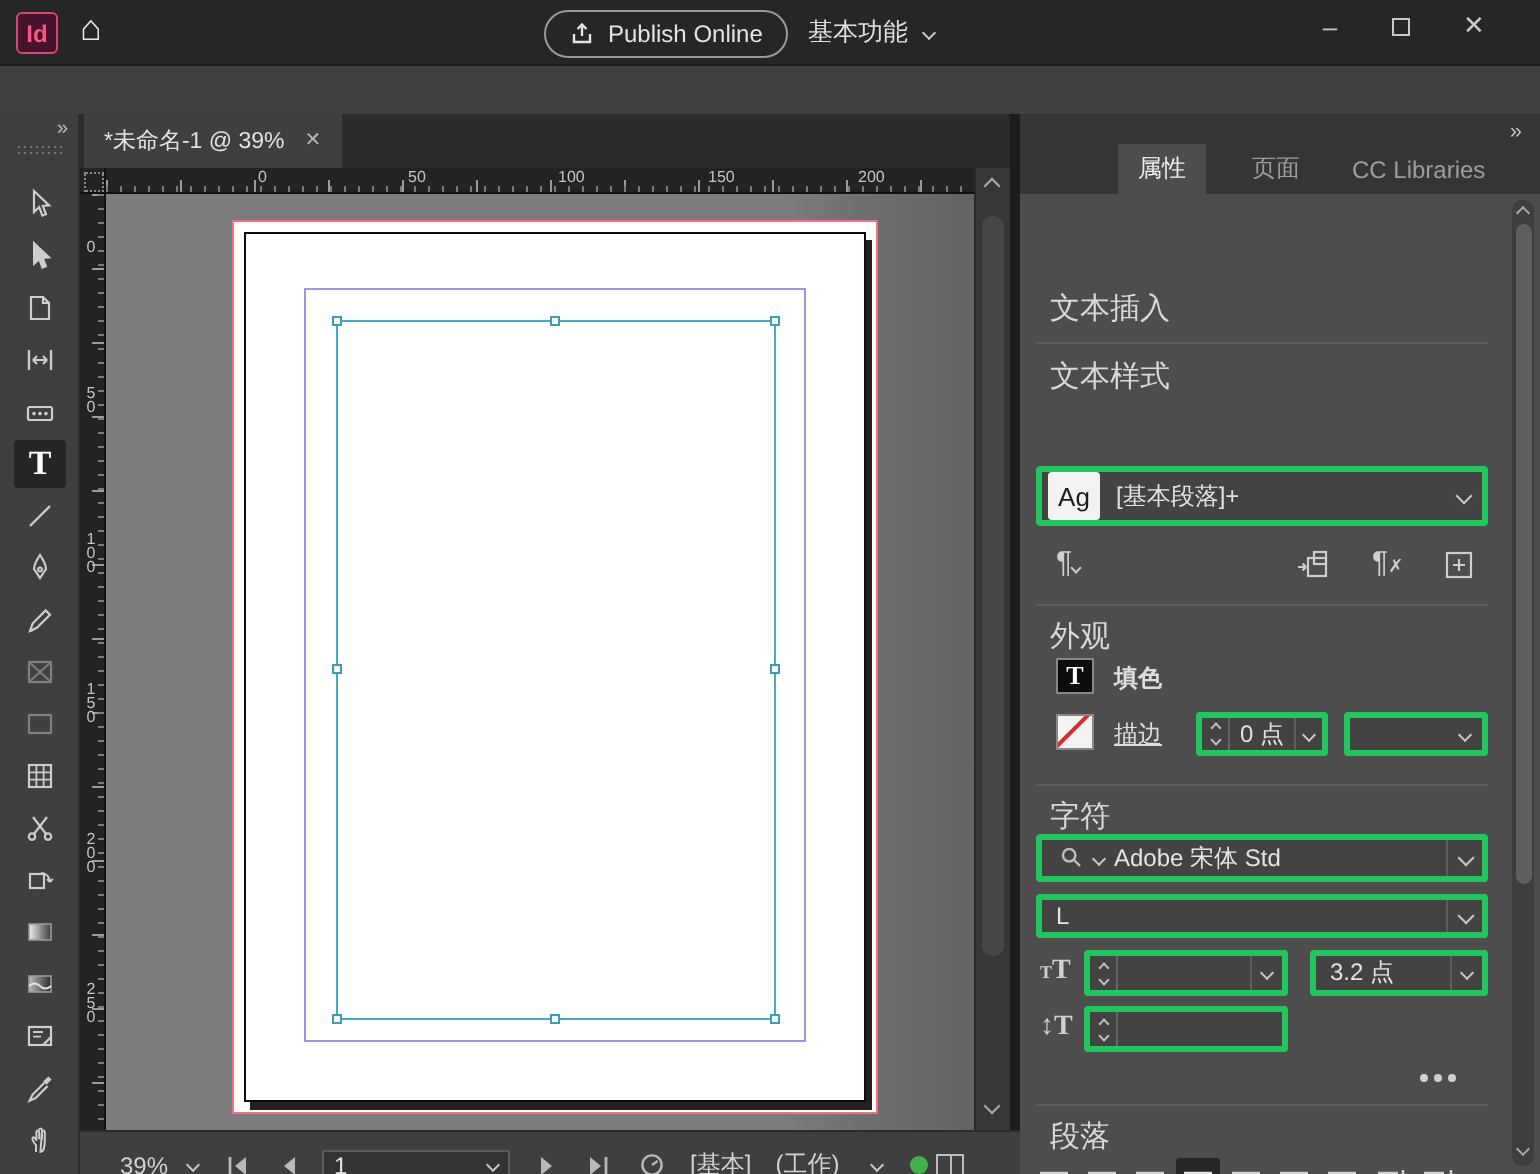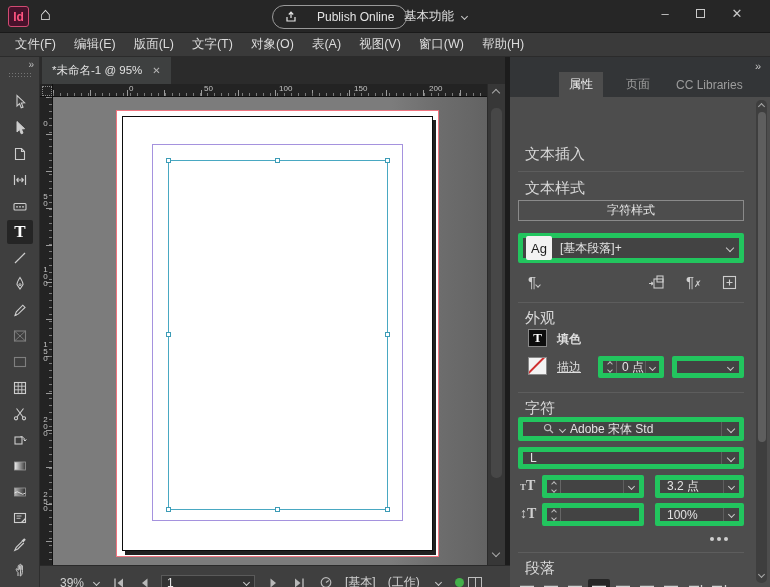--- a/index.html
+++ b/index.html
@@ -16,21 +16,21 @@
   .spin{display:inline-flex;flex-direction:column;justify-content:center;gap:2px;width:14px;align-items:center;border-right:1px solid #666;height:100%;}
   .spin .chev{width:4px;height:4px;border-color:#bbb;}
   .dots{position:relative;display:inline-block;width:4px;height:4px;border-radius:50%;background:#cfcfcf;box-shadow:7px 0 0 #cfcfcf,14px 0 0 #cfcfcf;}
   svg{display:block;}
   
   .titlebar{position:absolute;left:0;top:0;width:770px;height:33px;background:#262626;border-bottom:1px solid #1a1a1a;}
   .logo{position:absolute;left:8px;top:6px;width:21px;height:21px;background:#47122b;border:1px solid #d14a72;border-radius:3px;
         color:#ff5480;font-size:12px;font-weight:bold;display:flex;align-items:center;justify-content:center;}
   .home{position:absolute;left:40px;top:4px;font-size:18px;color:#e8e8e8;}
   .publish{position:absolute;left:272px;top:5px;height:24px;padding:0 12px;border:1px solid #9a9a9a;border-radius:13px;
-           display:flex;align-items:center;gap:20px;color:#e4e4e4;font-size:12px;background:transparent;}
+           display:flex;align-items:center;gap:7px;color:#e4e4e4;font-size:12px;background:transparent;}
   .workspace{position:absolute;left:404px;top:8px;display:flex;align-items:center;gap:8px;font-size:12.5px;color:#e0e0e0;}
   .tsearch{position:absolute;left:502px;top:6px;width:128px;height:21px;background:#333;border:1px solid #8c8c8c;
            display:flex;align-items:center;gap:4px;padding:0 5px;font-size:11.5px;color:#909090;}
   .winbtn{position:absolute;top:0;width:30px;height:26px;display:flex;align-items:center;justify-content:center;color:#c9c9c9;font-size:13px;}
   .winbtn .maxbox{width:9px;height:9px;border:1px solid #c9c9c9;}
   
   .menubar{position:absolute;left:0;top:33px;width:770px;height:24px;background:#3a3a3a;display:flex;align-items:center;padding-left:6px;border-bottom:1px solid #2b2b2b;}
   .menubar span{font-size:12.5px;color:#dcdcdc;padding:0 9px;}
   
   .toolcol{position:absolute;left:0;top:57px;width:40px;height:530px;background:#3f3f3f;border-right:1px solid #2e2e2e;}
@@ -84,21 +84,21 @@
   .panel .collapse{position:absolute;right:10px;top:3px;font-size:11px;color:#c2c2c2;letter-spacing:-1px;}
   .ptab{position:absolute;top:15px;height:25px;display:flex;align-items:center;justify-content:center;font-size:12px;color:#9d9d9d;padding:0 10px;margin-left:44px;}
   .ptab.active{background:#4d4d4d;color:#f0f0f0;}
   .pbody{position:absolute;left:0;top:40px;width:260px;height:490px;background:#4d4d4d;}
   .sep{position:absolute;left:8px;width:226px;height:1px;background:#5d5d5d;}
   .slabel{position:absolute;left:15px;font-size:15px;color:#d8d8d8;}
   .segctrl{position:absolute;left:8px;top:103px;width:226px;height:21px;display:flex;}
   .seg{flex:1;display:flex;align-items:center;justify-content:center;font-size:12px;}
   .seg.active{background:#1d1d1d;color:#4e9fd9;}
   .seg.idle{background:#4d4d4d;border:1px solid #8a8a8a;color:#e3e3e3;}
-  .combo{position:absolute;background:#434343;border:5px solid #22c55e;border-radius:2px;display:flex;align-items:center;color:#e3e3e3;font-size:12px;}
+  .combo{position:absolute;background:#434343;border:3px solid #22c55e;border-radius:2px;display:flex;align-items:center;color:#e3e3e3;font-size:12px;}
   .combo .cz{margin-left:auto;display:flex;align-items:center;justify-content:center;width:18px;height:100%;border-left:1px solid #5e5e5e;}
   .agbadge{width:26px;height:24px;background:#f2f2f2;color:#1b1b1b;border-radius:2px;display:flex;align-items:center;justify-content:center;font-size:13px;margin:0 8px 0 3px;}
   .prow-ic{position:absolute;font-size:15px;color:#cfcfcf;}
   .filltile{position:absolute;left:18px;width:19px;height:18px;background:#0d0d0d;border:1px solid #888;color:#fff;
             font-family:"Liberation Serif","DejaVu Serif",serif;font-weight:bold;font-size:13px;display:flex;align-items:center;justify-content:center;}
   .stroketile{position:absolute;left:18px;width:19px;height:18px;background:#f3f3f3;border:1px solid #888;overflow:hidden;}
   .stroketile:after{content:"";position:absolute;left:-3px;bottom:-3px;width:30px;height:2px;background:#cf2f2f;transform:rotate(-45deg);transform-origin:left bottom;}
   .applbl{position:absolute;left:47px;font-size:12px;color:#dedede;}
   .ttico{position:absolute;left:10px;font-family:"Liberation Serif","DejaVu Serif",serif;color:#d0d0d0;font-size:14px;font-weight:bold;}
   .ttico small{font-size:9px;}
@@ -128,35 +128,24 @@
       <span>基本功能</span>
       <i class="chev sm"></i>
     </div>
     <div class="winbtn" style="left:650px;">–</div>
     <div class="winbtn" style="left:685px;">
         <span class="maxbox"></span>
       </div>
     <div class="winbtn" style="left:722px;">✕</div>
   </div>
 
-  <div class="menubar">
-    <span>文件(F)</span>
-    <span>编辑(E)</span>
-    <span>版面(L)</span>
-    <span>文字(T)</span>
-    <span>对象(O)</span>
-    <span>表(A)</span>
-    <span>视图(V)</span>
-    <span>窗口(W)</span>
-    <span>帮助(H)</span>
-  </div>
 
   <div class="tabstrip">
     <div class="doctab">
-      <span>*未命名-1 @ 95%</span>
+      <span>*未命名-1 @ 39%</span>
       <span class="x">✕</span>
     </div>
   </div>
 
   <div class="toolcol">
     <div class="collapse">»</div>
     <div class="grip"></div>
 
     <div class="tool" style="top:33px;">
       <svg width="16" height="16" viewBox="0 0 16 16">
@@ -363,21 +352,20 @@
     <div class="ptab" style="left:62px;">页面</div>
     <div class="ptab" style="left:112px;">CC Libraries</div>
 
     <div class="pbody">
 
       <div class="slabel" style="top:48px;">文本插入</div>
       <div class="sep" style="top:74px;"></div>
 
       <div class="slabel" style="top:82px;">文本样式</div>
       <div class="segctrl">
-        <div class="seg idle">字符样式</div>
       </div>
       <div class="combo" style="left:8px;top:136px;width:226px;height:30px;">
         <span class="agbadge">Ag</span>
         <span>[基本段落]+</span>
         <span class="cz" style="border-left:none;">
             <i class="chev"></i>
           </span>
       </div>
       <div class="prow-ic" style="left:18px;top:176px;">
         <span>¶</span><i class="chev sm" style="width:4px;height:4px;"></i>
@@ -412,21 +400,21 @@
           </span>
       </div>
       <div class="combo" style="left:162px;top:259px;width:72px;height:22px;">
         <span class="cz" style="border-left:none;">
             <i class="chev sm"></i>
           </span>
       </div>
       <div class="sep" style="top:295px;"></div>
 
       <div class="slabel" style="top:302px;">字符</div>
-      <div class="combo" style="left:8px;top:320px;width:226px;height:24px;padding-left:20px;gap:5px;">
+      <div class="combo" style="left:8px;top:320px;width:226px;height:24px;padding-left:9px;gap:5px;">
         <svg width="12" height="12" viewBox="0 0 12 12">
           <circle cx="4.6" cy="4.6" r="3.1" fill="none" stroke="#bdbdbd" stroke-width="1.2"></circle>
             <path d="M7 7 L10 10" stroke="#bdbdbd" stroke-width="1.2"></path>
         </svg>
         <i class="chev sm"></i>
         <span>Adobe 宋体 Std</span>
         <span class="cz">
             <i class="chev"></i>
           </span>
       </div>
@@ -454,26 +442,20 @@
           </span>
       </div>
 
       <div class="ttico" style="top:409px;">↕T</div>
       <div class="combo" style="left:32px;top:406px;width:102px;height:23px;">
         <span class="spin">
             <i class="chev up"></i>
             <i class="chev"></i>
           </span>
       </div>
-      <div class="combo" style="left:145px;top:406px;width:89px;height:23px;padding-left:7px;">
-        <span>100%</span>
-        <span class="cz" style="width:16px;">
-            <i class="chev sm"></i>
-          </span>
-      </div>
 
       <span class="dots" style="position:absolute;left:200px;top:440px;"></span>
       <div class="sep" style="top:455px;"></div>
 
       <div class="slabel" style="top:462px;">段落</div>
       <div class="alignrow">
         <div class="abtn">
           <svg width="16" height="14" viewBox="0 0 16 14">
               <path d="M1,2.5 h14 M1,5.5 h10 M1,8.5 h14 M1,11.5 h10" stroke="#d2d2d2" stroke-width="1.3"></path>
             </svg>

